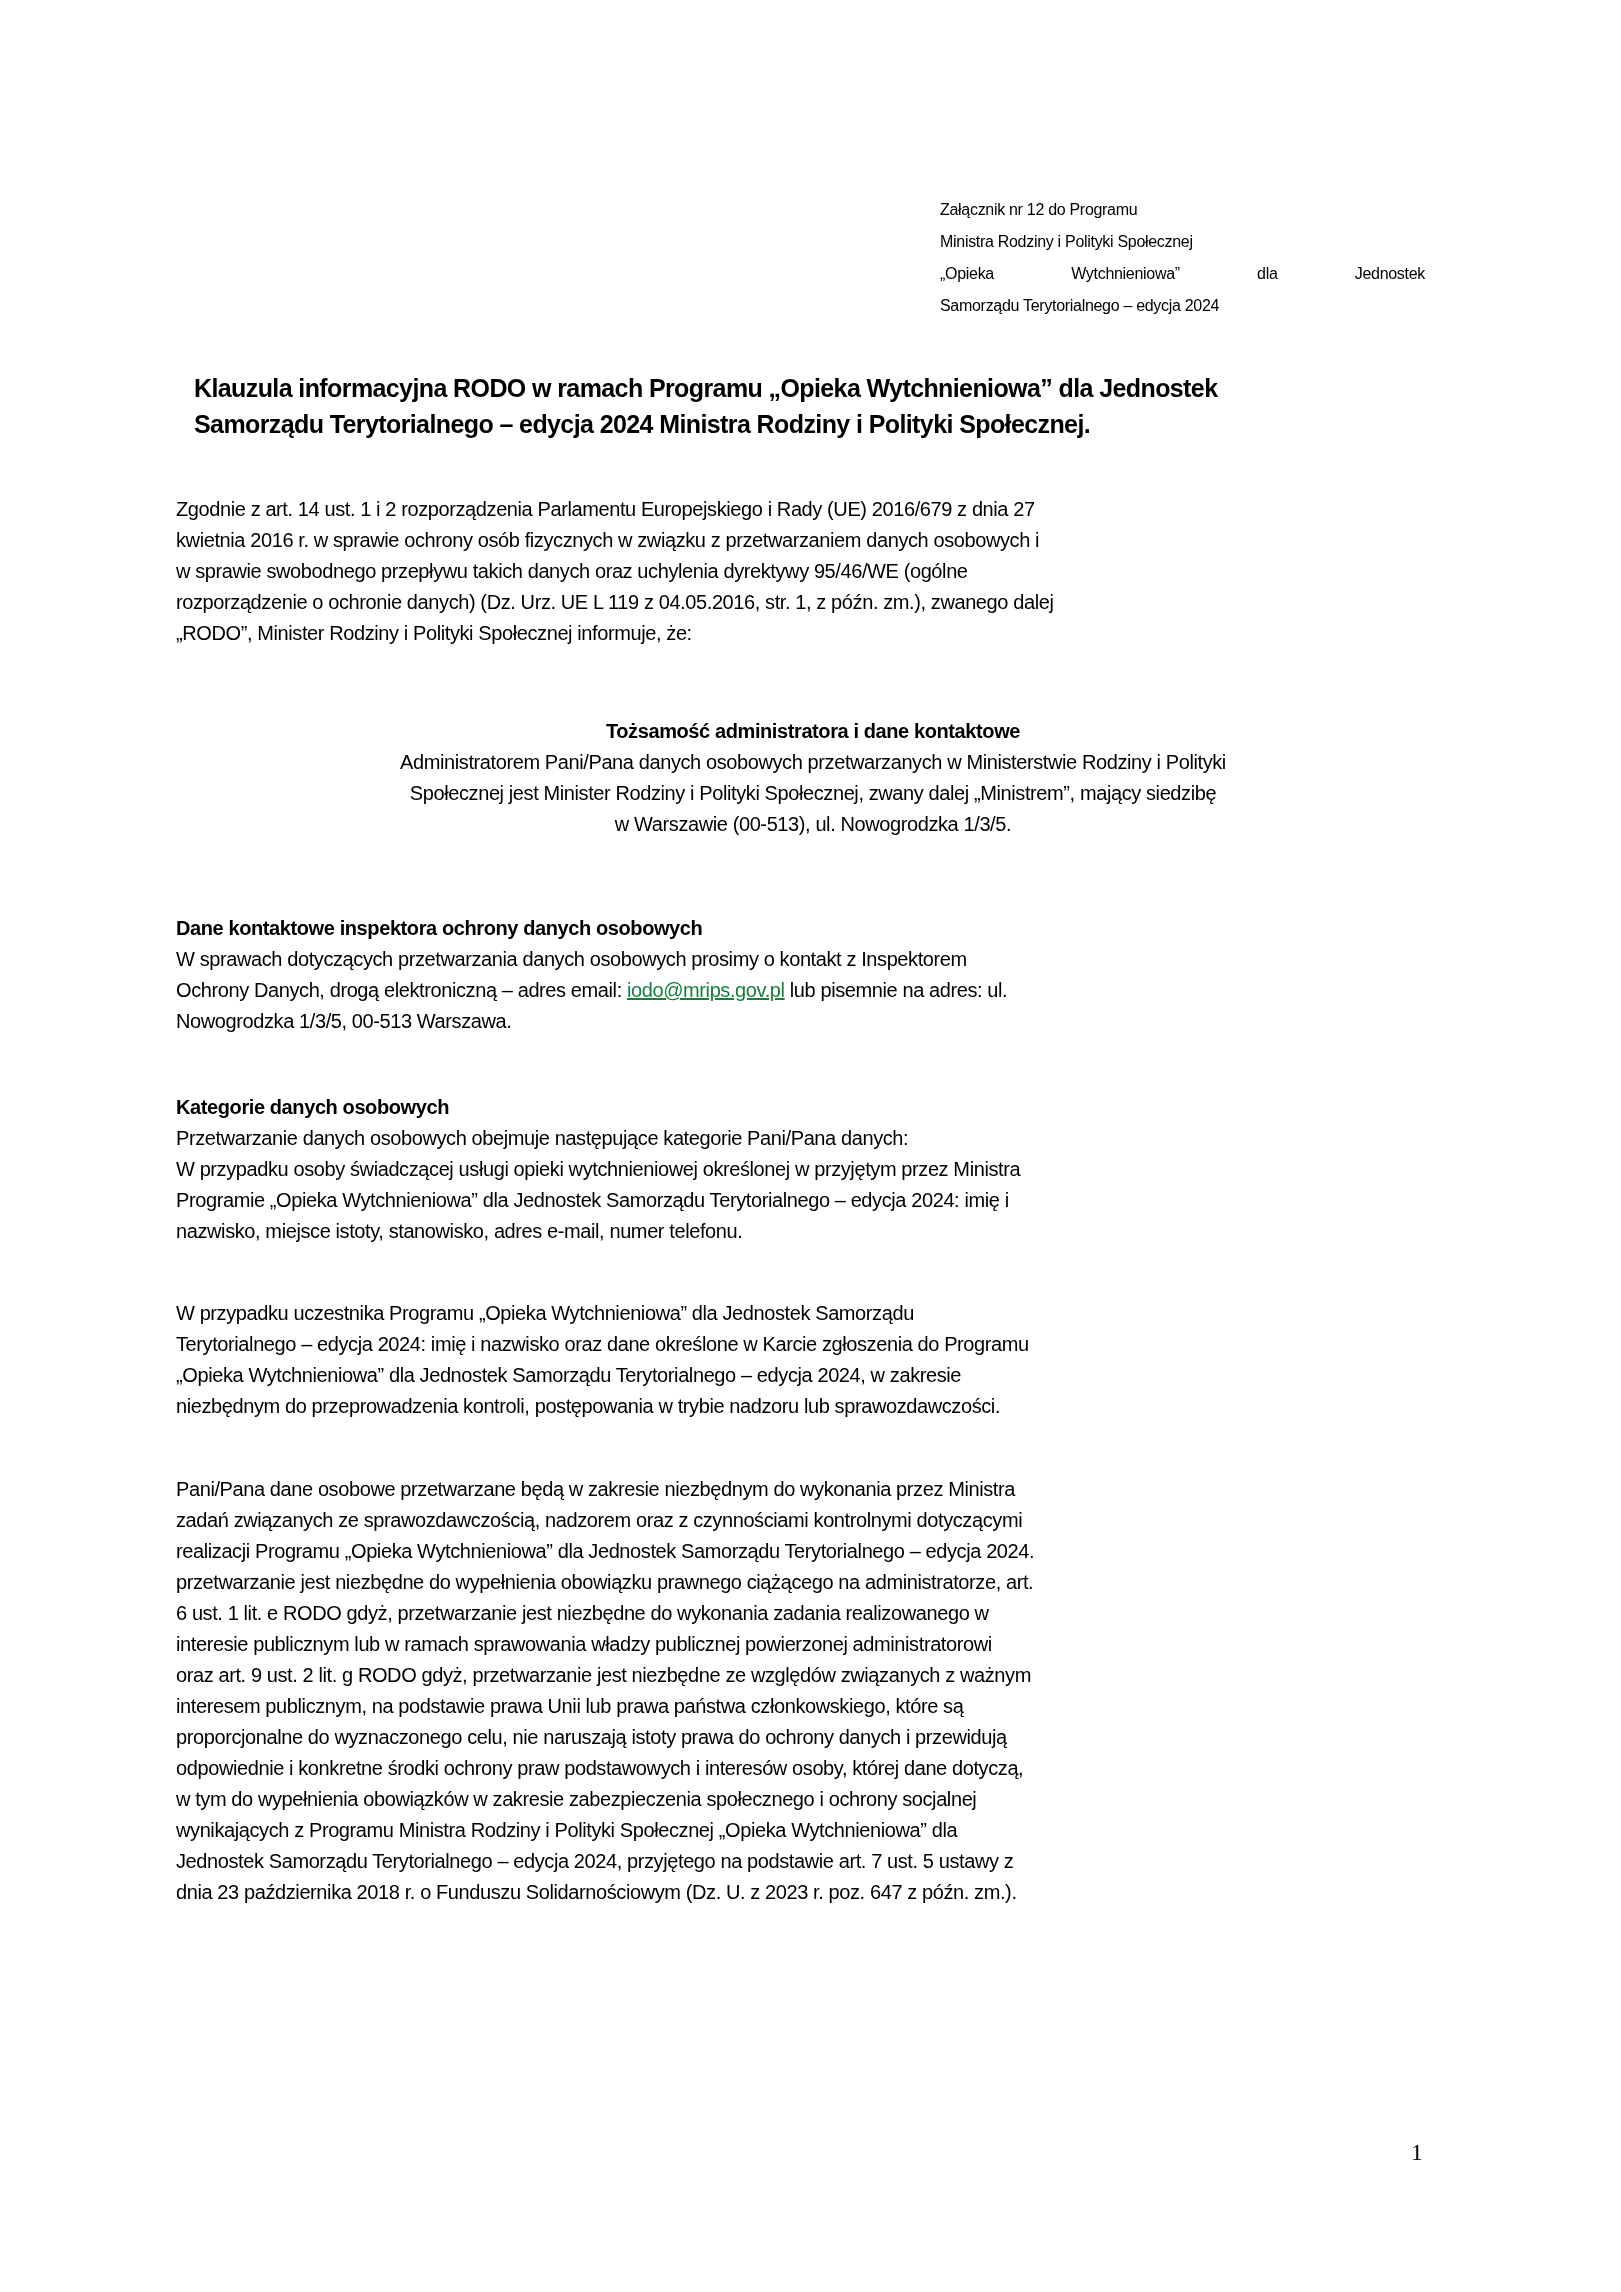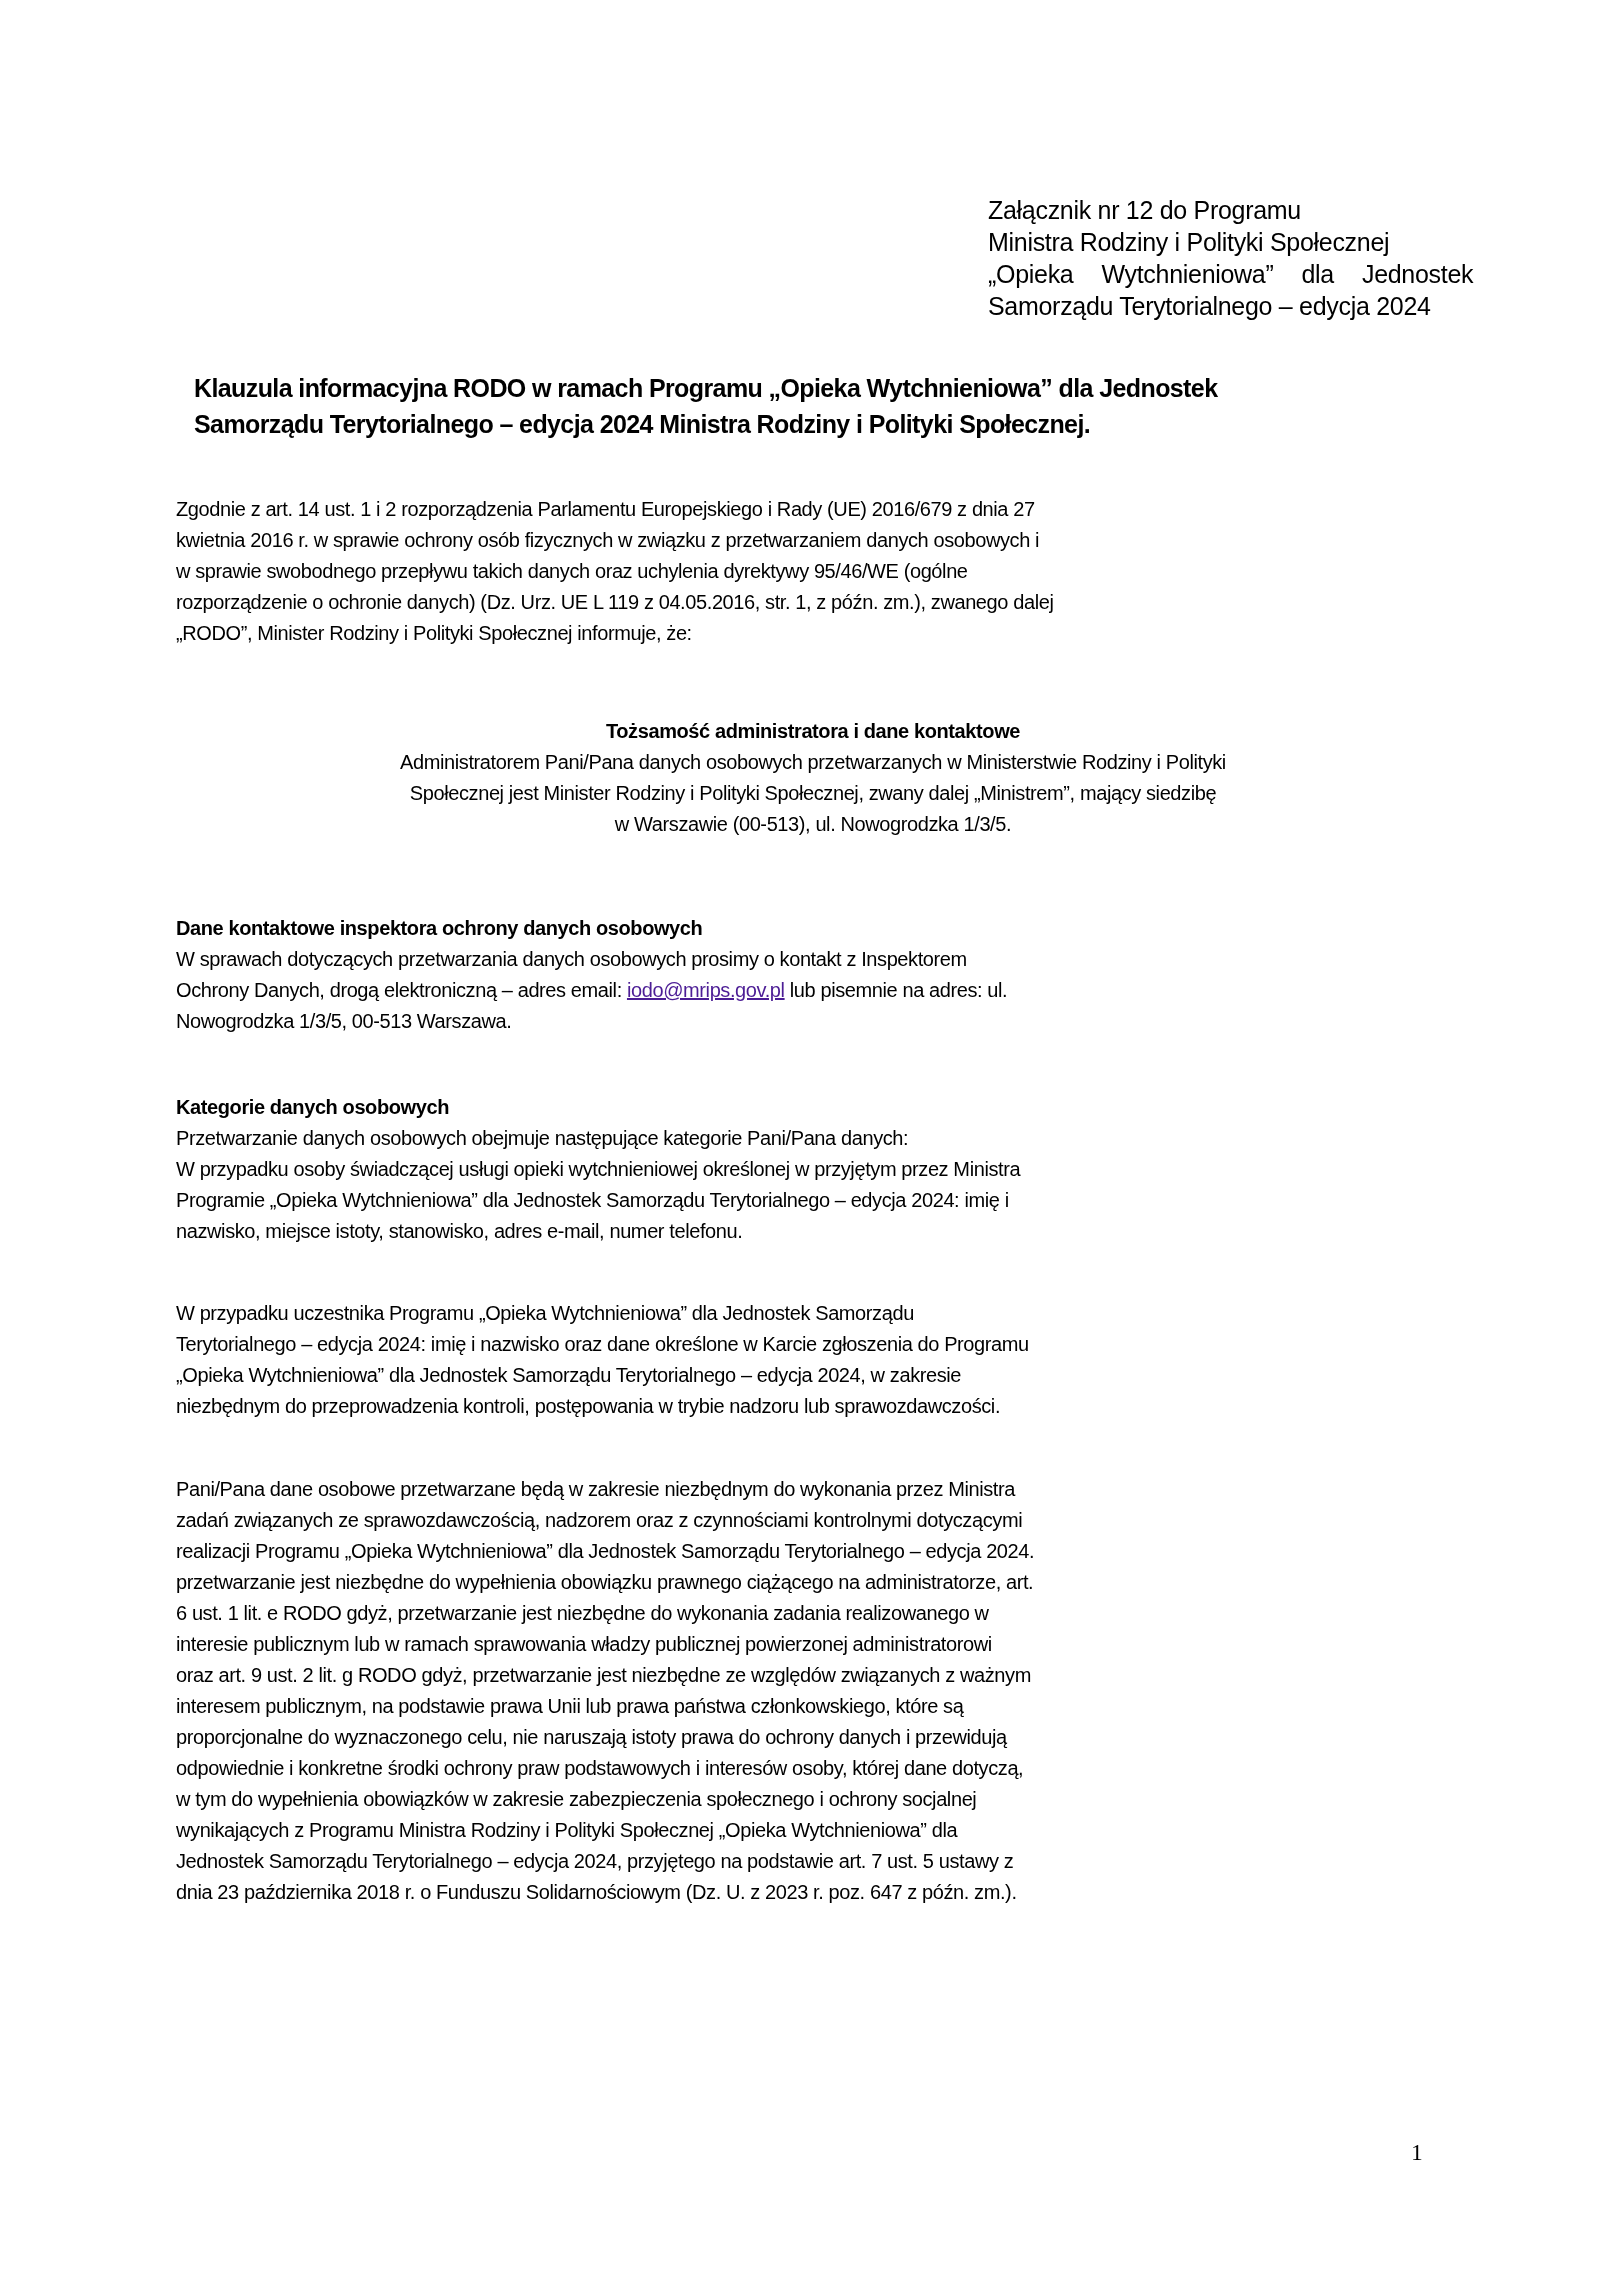--- a/index.html
+++ b/index.html
@@ -2,34 +2,34 @@
 <html><head>
   <meta charset="utf-8">
   <style>
     html, body { margin: 0; padding: 0; background: #ffffff; }
     body {
       width: 1621px; height: 2293px; position: relative; overflow: hidden;
       font-family: "Liberation Sans", sans-serif; color: #000;
     }
     .page { position: absolute; left: 0; top: 0; width: 1621px; height: 2293px; }
     .annex {
-      position: absolute; left: 988px; top: 194px; width: 485px;
-      font-size: 25px; line-height: 32px; letter-spacing: -0.3px;
+      position: absolute; left: 940px; top: 194px; width: 485px;
+      font-size: 16px; line-height: 32px; letter-spacing: -0.3px;
     }
     .annex .line { display: block; white-space: nowrap; }
     .annex .justify { display: flex; justify-content: space-between; white-space: nowrap; gap: 28px; }
     .title {
       position: absolute; left: 194px; top: 370px; width: 1264px;
       font-size: 25px; font-weight: bold; line-height: 36px; letter-spacing: -0.6px;
     }
     .title .line { display: block; white-space: nowrap; }
     .block { position: absolute; left: 176px; width: 1274px; font-size: 20px; line-height: 31px; letter-spacing: -0.4px; }
     .block .line { display: block; white-space: nowrap; }
     .block .head { display: block; font-weight: bold; white-space: nowrap; }
-    a.link { color: #4c1d95; text-decoration: underline; }
+    a.link { color: #15803d; text-decoration: underline; }
     .pagenum { position: absolute; left: 1411px; top: 2139px; font-size: 23.5px; font-family: "Liberation Serif", serif; }
   </style>
 </head>
 <body>
 
 <div class="page">
 
   <div class="annex">
     <span class="line">Załącznik nr 12 do Programu</span>
     <span class="line">Ministra Rodziny i Polityki Społecznej</span>

